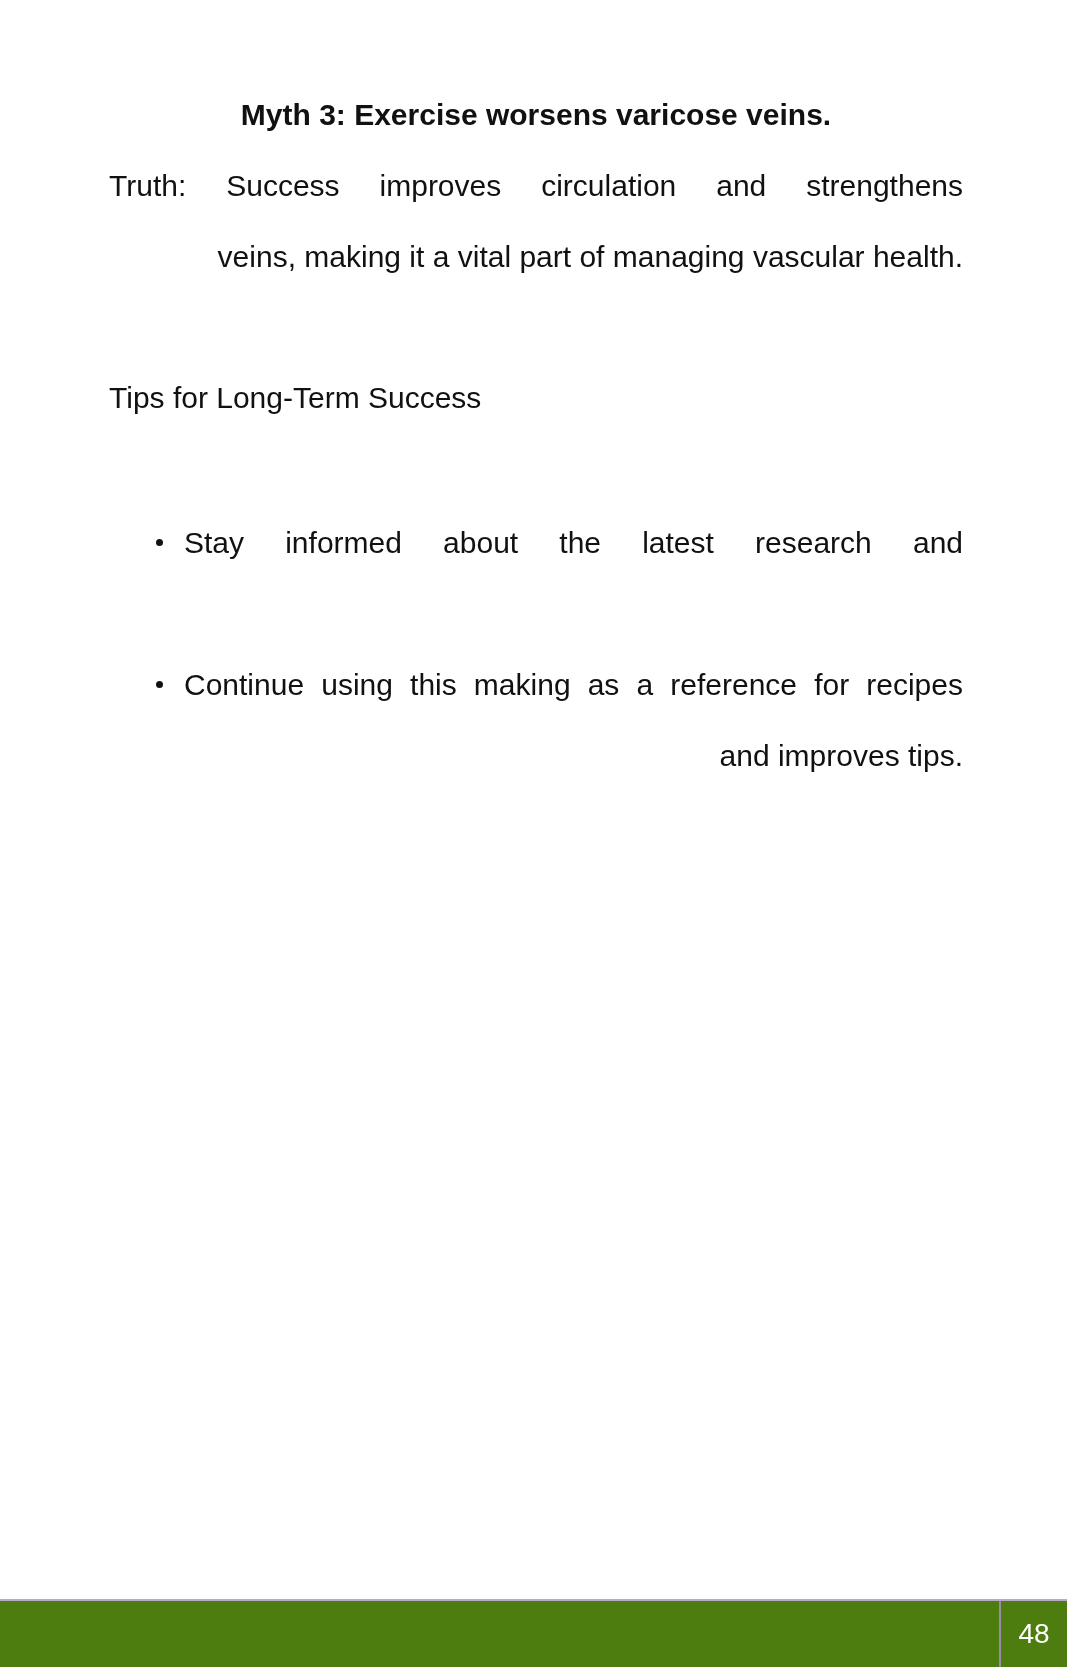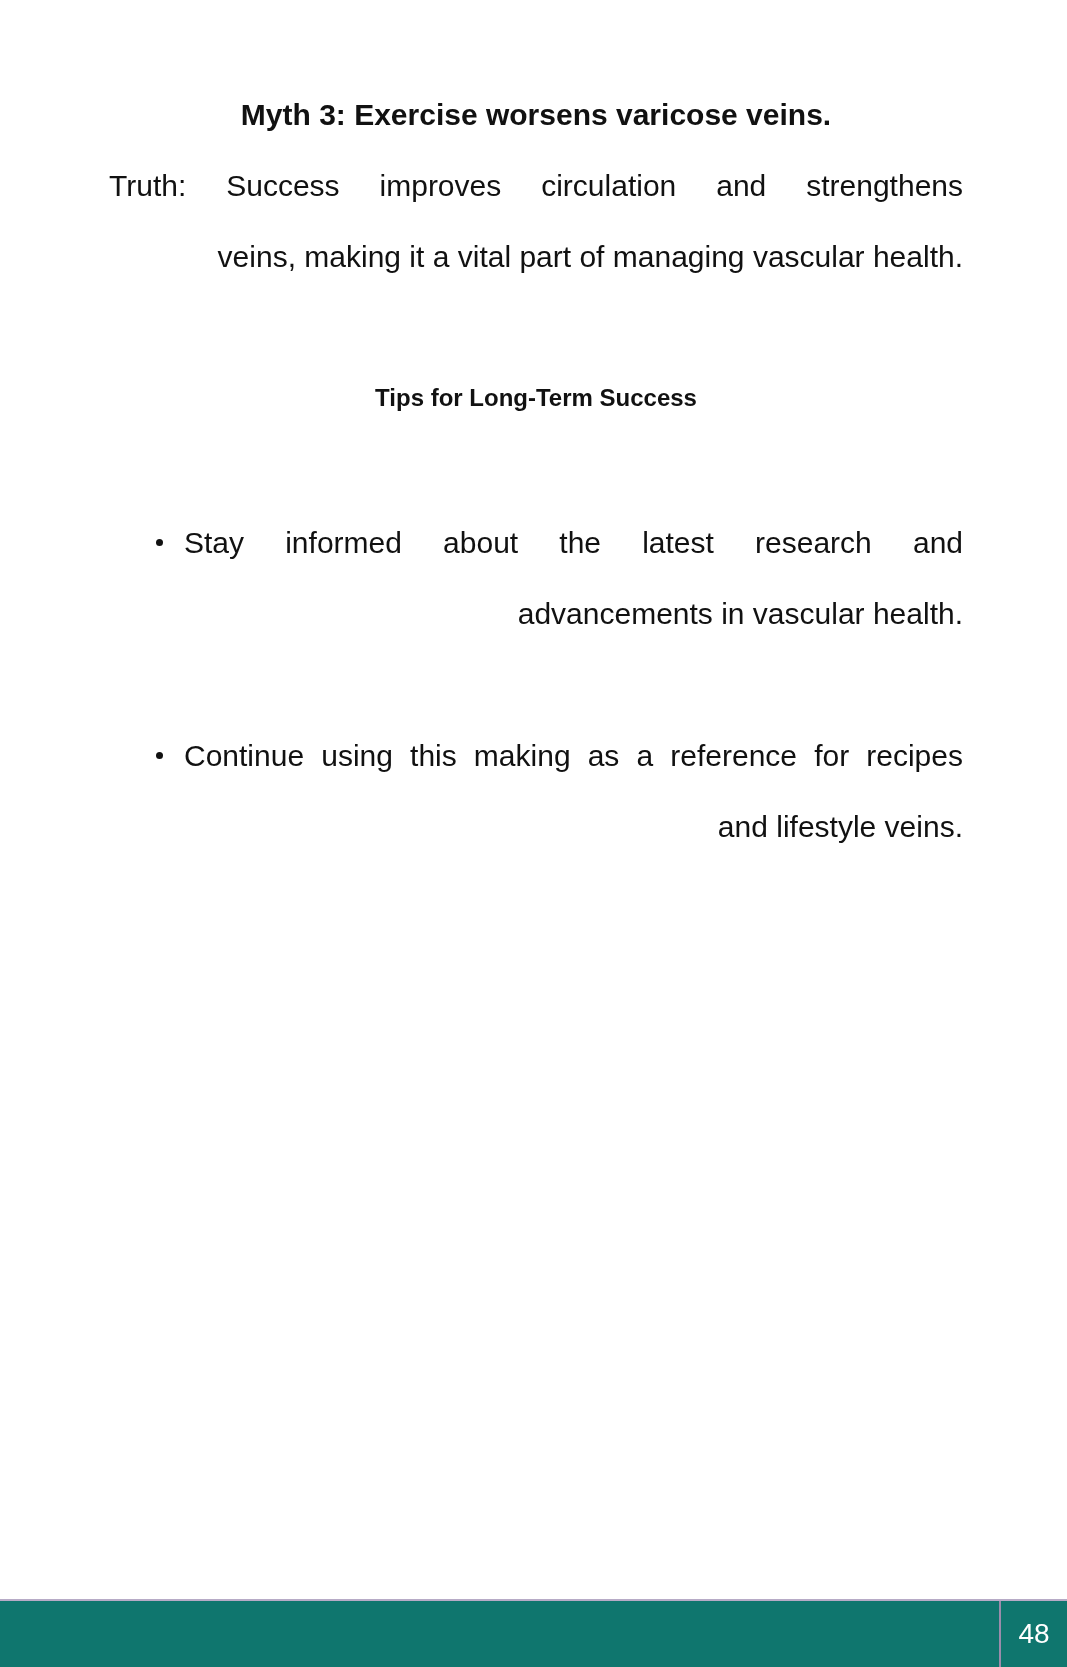--- a/index.html
+++ b/index.html
@@ -27,24 +27,24 @@
     line-height: 71px;
     font-weight: bold;
     text-align: center;
   }
   .para { margin: 0; }
   .line { display: block; }
   .just { text-align: justify; text-align-last: justify; }
   .last { text-align: right; white-space: nowrap; }
   h2.tips {
     margin: 70px 0 0 0;
-    font-size: 24px;
+    font-size: 30px;
     line-height: 71px;
-    font-weight: bold;
-    text-align: center;
+    font-weight: normal;
+    text-align: left;
   }
   ul.tips-list {
     list-style: none;
     margin: 74px 0 0 0;
     padding: 0;
   }
   ul.tips-list li {
     position: relative;
     padding-left: 75px;
     margin: 0;
@@ -58,21 +58,21 @@
     height: 7px;
     border-radius: 50%;
     background: #111111;
   }
   .footer {
     position: absolute;
     left: 0;
     bottom: 0;
     width: 100%;
     height: 68px;
-    background: #0f766e;
+    background: #4d7c0f;
     border-top: 2px solid #b7abc6;
   }
   .footer .divider {
     position: absolute;
     left: 999px;
     top: 0;
     width: 2px;
     height: 100%;
     background: #9b8cab;
   }
@@ -102,26 +102,25 @@
       <span class="line just">Truth: Success improves circulation and strengthens</span>
       <span class="line last">veins, making it a vital part of managing vascular health.</span>
     </p>
 
     <h2 class="tips">Tips for Long-Term Success</h2>
 
     <ul class="tips-list">
       <li>
         <span class="dot"></span>
         <span class="line just">Stay informed about the latest research and</span>
-        <span class="line last">advancements in vascular health.</span>
       </li>
       <li>
         <span class="dot"></span>
         <span class="line just">Continue using this making as a reference for recipes</span>
-        <span class="line last">and lifestyle veins.</span>
+        <span class="line last">and improves tips.</span>
       </li>
     </ul>
 
   </main>
 
   <footer class="footer">
     <div class="divider"></div>
     <div class="pagenum">48</div>
   </footer>
 </div>

